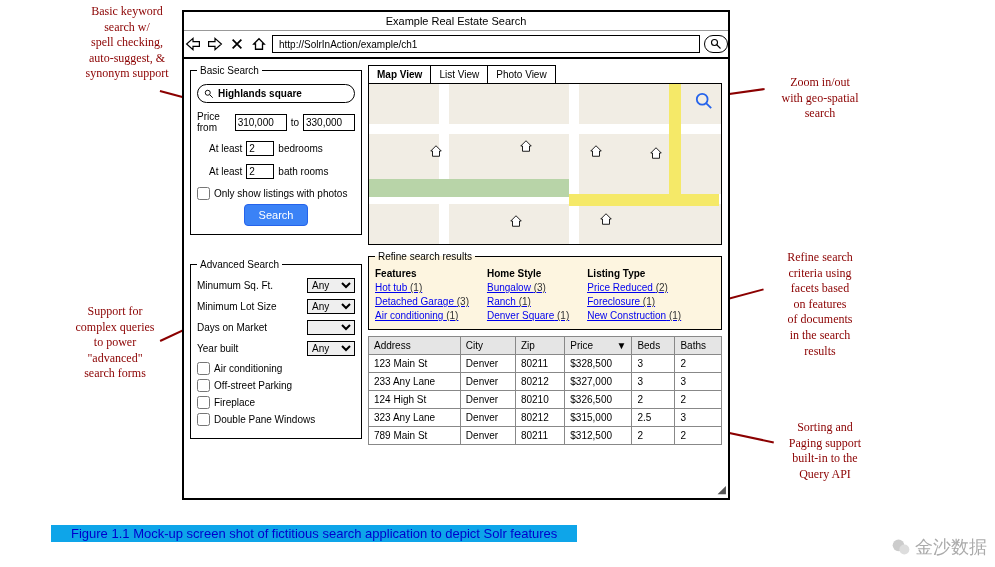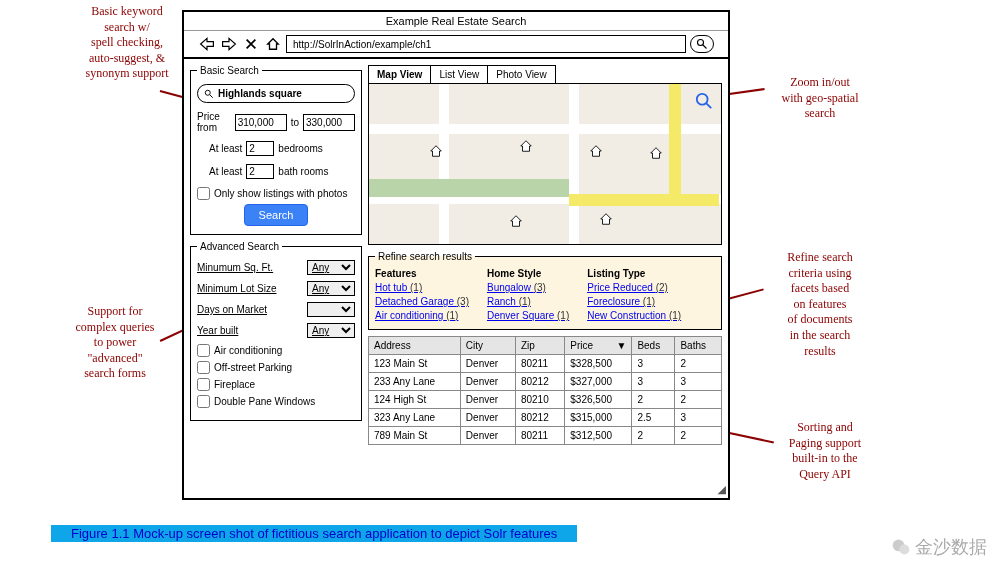--- a/index.html
+++ b/index.html
@@ -1,37 +1,37 @@
 <!DOCTYPE html>
 <html><head>
 <meta charset="utf-8">
 <style>
 * { box-sizing: border-box; margin: 0; padding: 0; }
 body { font-family: Arial, sans-serif; font-size: 11px; background: #fff; width: 995px; height: 567px; position: relative; }
 .annotation { position: absolute; color: #8B0000; font-family: "Comic Sans MS", cursive; font-size: 12px; text-align: center; line-height: 1.3; }
 .annotation-line { position: absolute; background: #8B0000; height: 1.5px; transform-origin: left center; }
 .browser-window { position: absolute; left: 182px; top: 10px; width: 548px; height: 490px; border: 2px solid #000; background: #fff; }
 .title-bar { text-align: center; padding: 3px; font-size: 11px; border-bottom: 1px solid #999; }
-.toolbar { display: flex; align-items: center; padding: 4px 14px; gap: 4px; border-bottom: 2px solid #000; }
+.toolbar { display: flex; align-items: center; padding: 4px 0; gap: 4px; border-bottom: 2px solid #000; }
 .nav-btn { width: 18px; height: 16px; display: flex; align-items: center; justify-content: center; cursor: pointer; }
 .nav-btn svg { width: 16px; height: 14px; }
 .url-bar { flex: 1; border: 1px solid #000; padding: 2px 6px; font-size: 10px; height: 18px; }
 .search-btn-top { width: 24px; height: 18px; border: 1px solid #000; border-radius: 10px; display: flex; align-items: center; justify-content: center; }
 .main-content { display: flex; padding: 6px; gap: 6px; }
-.left-col { width: 172px; display: flex; flex-direction: column; gap: 6px; }
+.left-col { width: 172px; display: flex; flex-direction: column; gap: 24px; }
 fieldset { border: 1.5px solid #000; padding: 8px 6px; }
 legend { font-size: 10px; padding: 0 3px; }
 .search-box { border: 1.5px solid #000; border-radius: 12px; padding: 3px 6px; display: flex; align-items: center; gap: 4px; margin-bottom: 8px; }
 .search-box input { border: none; outline: none; font-size: 10px; font-weight: bold; flex: 1; width: 100%; }
 .form-row { display: flex; align-items: center; gap: 4px; margin-bottom: 8px; font-size: 10px; }
 .num-input { width: 52px; border: 1px solid #000; padding: 2px; font-size: 10px; }
 .spinner { width: 28px; border: 1px solid #000; padding: 1px 2px; font-size: 10px; }
 .check-row { display: flex; align-items: center; gap: 4px; font-size: 10px; margin-bottom: 4px; }
 .search-button { background: #3b82f6; color: #fff; border: 1px solid #2563eb; border-radius: 4px; padding: 4px 14px; font-size: 11px; cursor: pointer; display: block; margin: 4px auto 0; }
-.adv-row { display: flex; justify-content: space-between; align-items: center; margin-bottom: 6px; font-size: 10px; text-decoration: underline; }
+.adv-row { display: flex; justify-content: space-between; align-items: center; margin-bottom: 6px; font-size: 10px; }
 .adv-row select { width: 48px; border: 1px solid #000; font-size: 10px; }
 .right-col { flex: 1; display: flex; flex-direction: column; }
 .tabs { display: flex; }
 .tab { border: 1.5px solid #000; border-bottom: none; padding: 3px 8px; font-size: 10px; background: #fff; cursor: pointer; margin-right: -1px; }
 .tab.active { font-weight: bold; }
 .map-box { border: 1.5px solid #000; height: 162px; position: relative; background: #f1ede4; overflow: hidden; }
 .road { position: absolute; background: #fff; }
 .park { position: absolute; background: #b8d4a8; }
 .highlight { position: absolute; background: #f5e968; }
 .pin { position: absolute; width: 14px; height: 14px; }

